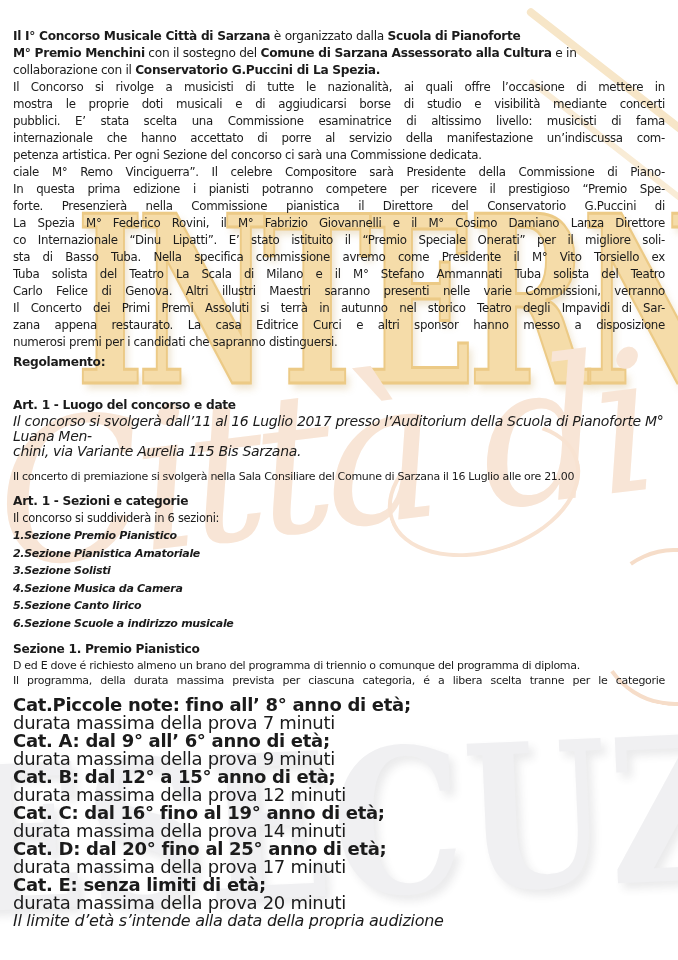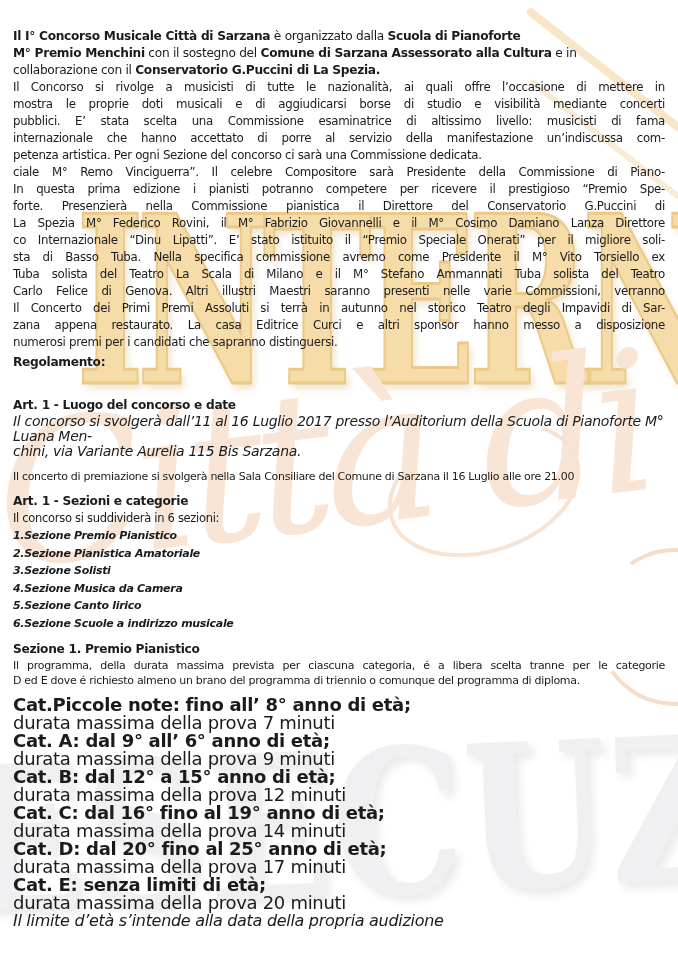--- a/index.html
+++ b/index.html
@@ -144,22 +144,22 @@
         <div class="line"><b>2.Sezione Pianistica Amatoriale</b></div>
         <div class="line"><b>3.Sezione Solisti</b></div>
         <div class="line"><b>4.Sezione Musica da Camera</b></div>
         <div class="line"><b>5.Sezione Canto lirico</b></div>
         <div class="line last"><b>6.Sezione Scuole a indirizzo musicale</b></div>
       </div>
       <div class="para sez1-head">
         <div class="line last"><b>Sezione 1. Premio Pianistico</b></div>
       </div>
       <div class="para reg-just">
+        <div class="line last">D ed E dove é richiesto almeno un brano del programma di triennio o comunque del programma di diploma.</div>
         <div class="line">Il programma, della durata massima prevista per ciascuna categoria, é a libera scelta tranne per le categorie</div>
-        <div class="line last">D ed E dove é richiesto almeno un brano del programma di triennio o comunque del programma di diploma.</div>
       </div>
       <div class="para cats">
         <div class="line"><b>Cat.Piccole note: fino all’ 8° anno di età;</b></div>
         <div class="line">durata massima della prova 7 minuti</div>
         <div class="line"><b>Cat. A: dal 9° all’ 6° anno di età;</b></div>
         <div class="line">durata massima della prova 9 minuti</div>
         <div class="line"><b>Cat. B: dal 12° a 15° anno di età;</b></div>
         <div class="line">durata massima della prova 12 minuti</div>
         <div class="line"><b>Cat. C: dal 16° fino al 19° anno di età;</b></div>
         <div class="line">durata massima della prova 14 minuti</div>

